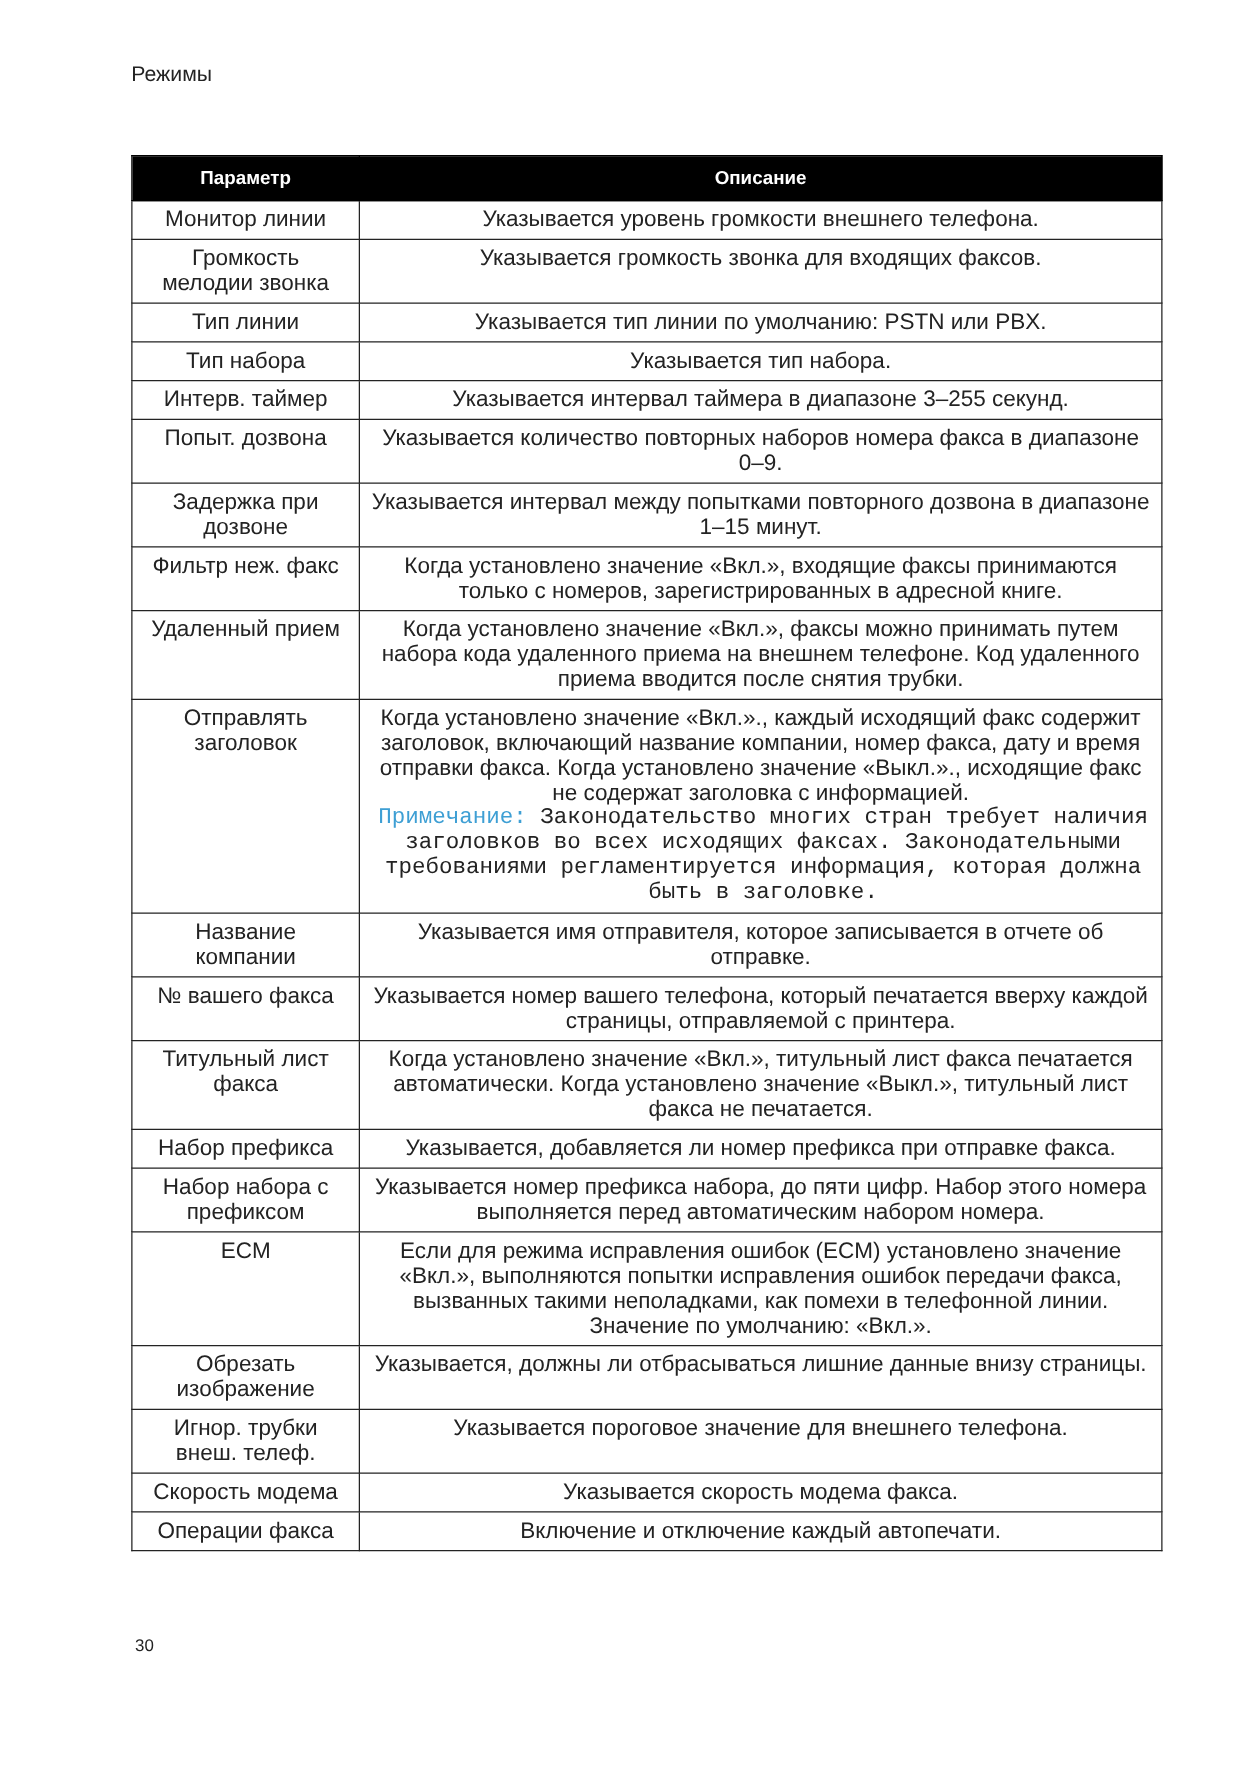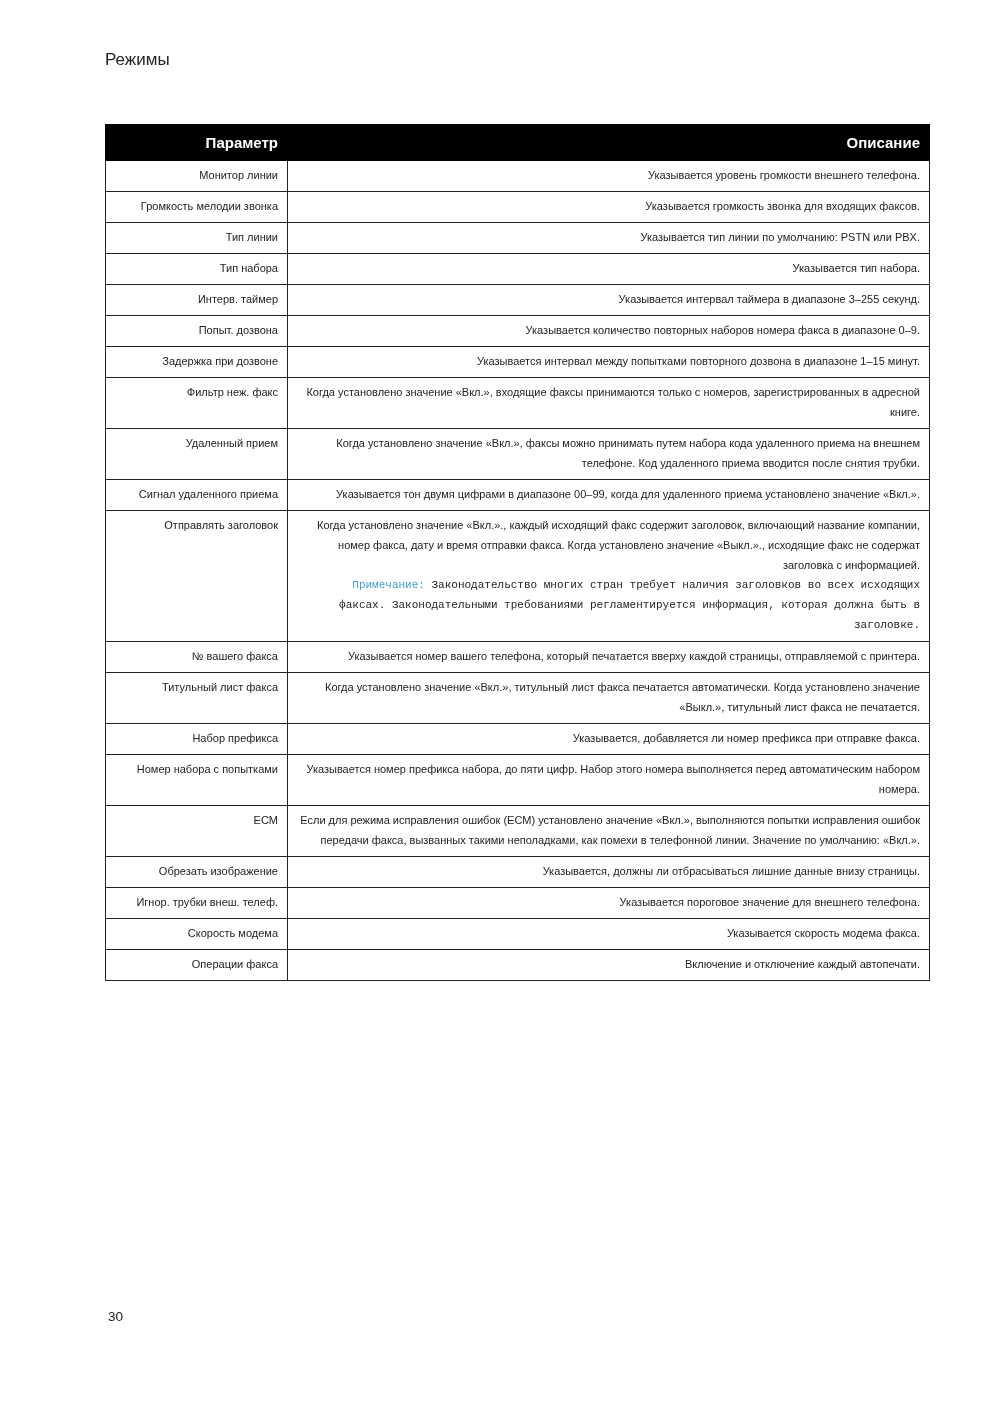--- a/index.html
+++ b/index.html
@@ -24,33 +24,33 @@
     position: absolute;
     left: 105px;
     top: 124px;
     width: 825px;
     border-collapse: collapse;
     table-layout: fixed;
   }
   .params-table th, .params-table td {
     border: 1px solid #232323;
     vertical-align: top;
-    text-align: right;
+    text-align: center;
   }
   .params-table thead th {
     background: var(--header-bg, #000000);
     color: var(--header-text, #ffffff);
     font-weight: bold;
     font-size: 15px;
     padding: 9px 9px 9px 9px;
     border-color: #000000;
   }
   .params-table th.col-param, .params-table td.param { width: 182px; }
   .params-table td {
-    font-size: 11px;
+    font-size: 18px;
     line-height: 20px;
     padding: 4px 9px 6px 9px;
   }
   .params-table td.desc p { margin: 0; }
   .note { margin-top: 13px; padding-left: 4px; font-family: Liberation Mono, monospace; }
   .note-label { color: var(--note-accent, #3e9fd4); }
 
   .footer {
     position: absolute;
     left: 108px;
@@ -108,47 +108,47 @@
       </tr>
       <tr>
         <td class="param">Фильтр неж. факс</td>
         <td class="desc">Когда установлено значение «Вкл.», входящие факсы принимаются только с номеров, зарегистрированных в адресной книге.</td>
       </tr>
       <tr>
         <td class="param">Удаленный прием</td>
         <td class="desc">Когда установлено значение «Вкл.», факсы можно принимать путем набора кода удаленного приема на внешнем телефоне. Код удаленного приема вводится после снятия трубки.</td>
       </tr>
       <tr>
-        <td class="param">Сигнал удаленного приема</td>
-        <td class="desc">Указывается тон двумя цифрами в диапазоне 00–99, когда для удаленного приема установлено значение «Вкл.».</td>
-      </tr>
-      <tr>
         <td class="param">Отправлять заголовок</td>
         <td class="desc">
           <p>Когда установлено значение «Вкл.»., каждый исходящий факс содержит заголовок, включающий название компании, номер факса, дату и время отправки факса. Когда установлено значение «Выкл.»., исходящие факс не содержат заголовка с информацией.</p>
           <p class="note">
             <span class="note-label">Примечание:</span>
             <span class="note-body">Законодательство многих стран требует наличия заголовков во всех исходящих факсах. Законодательными требованиями регламентируется информация, которая должна быть в заголовке.</span>
           </p>
         </td>
+      </tr>
+      <tr>
+        <td class="param">Название компании</td>
+        <td class="desc">Указывается имя отправителя, которое записывается в отчете об отправке.</td>
       </tr>
       <tr>
         <td class="param">№ вашего факса</td>
         <td class="desc">Указывается номер вашего телефона, который печатается вверху каждой страницы, отправляемой с принтера.</td>
       </tr>
       <tr>
         <td class="param">Титульный лист факса</td>
         <td class="desc">Когда установлено значение «Вкл.», титульный лист факса печатается автоматически. Когда установлено значение «Выкл.», титульный лист факса не печатается.</td>
       </tr>
       <tr>
         <td class="param">Набор префикса</td>
         <td class="desc">Указывается, добавляется ли номер префикса при отправке факса.</td>
       </tr>
       <tr>
-        <td class="param">Номер набора с попытками</td>
+        <td class="param">Набор набора с префиксом</td>
         <td class="desc">Указывается номер префикса набора, до пяти цифр. Набор этого номера выполняется перед автоматическим набором номера.</td>
       </tr>
       <tr>
         <td class="param">ECM</td>
         <td class="desc">Если для режима исправления ошибок (ECM) установлено значение «Вкл.», выполняются попытки исправления ошибок передачи факса, вызванных такими неполадками, как помехи в телефонной линии. Значение по умолчанию: «Вкл.».</td>
       </tr>
       <tr>
         <td class="param">Обрезать изображение</td>
         <td class="desc">Указывается, должны ли отбрасываться лишние данные внизу страницы.</td>
       </tr>

